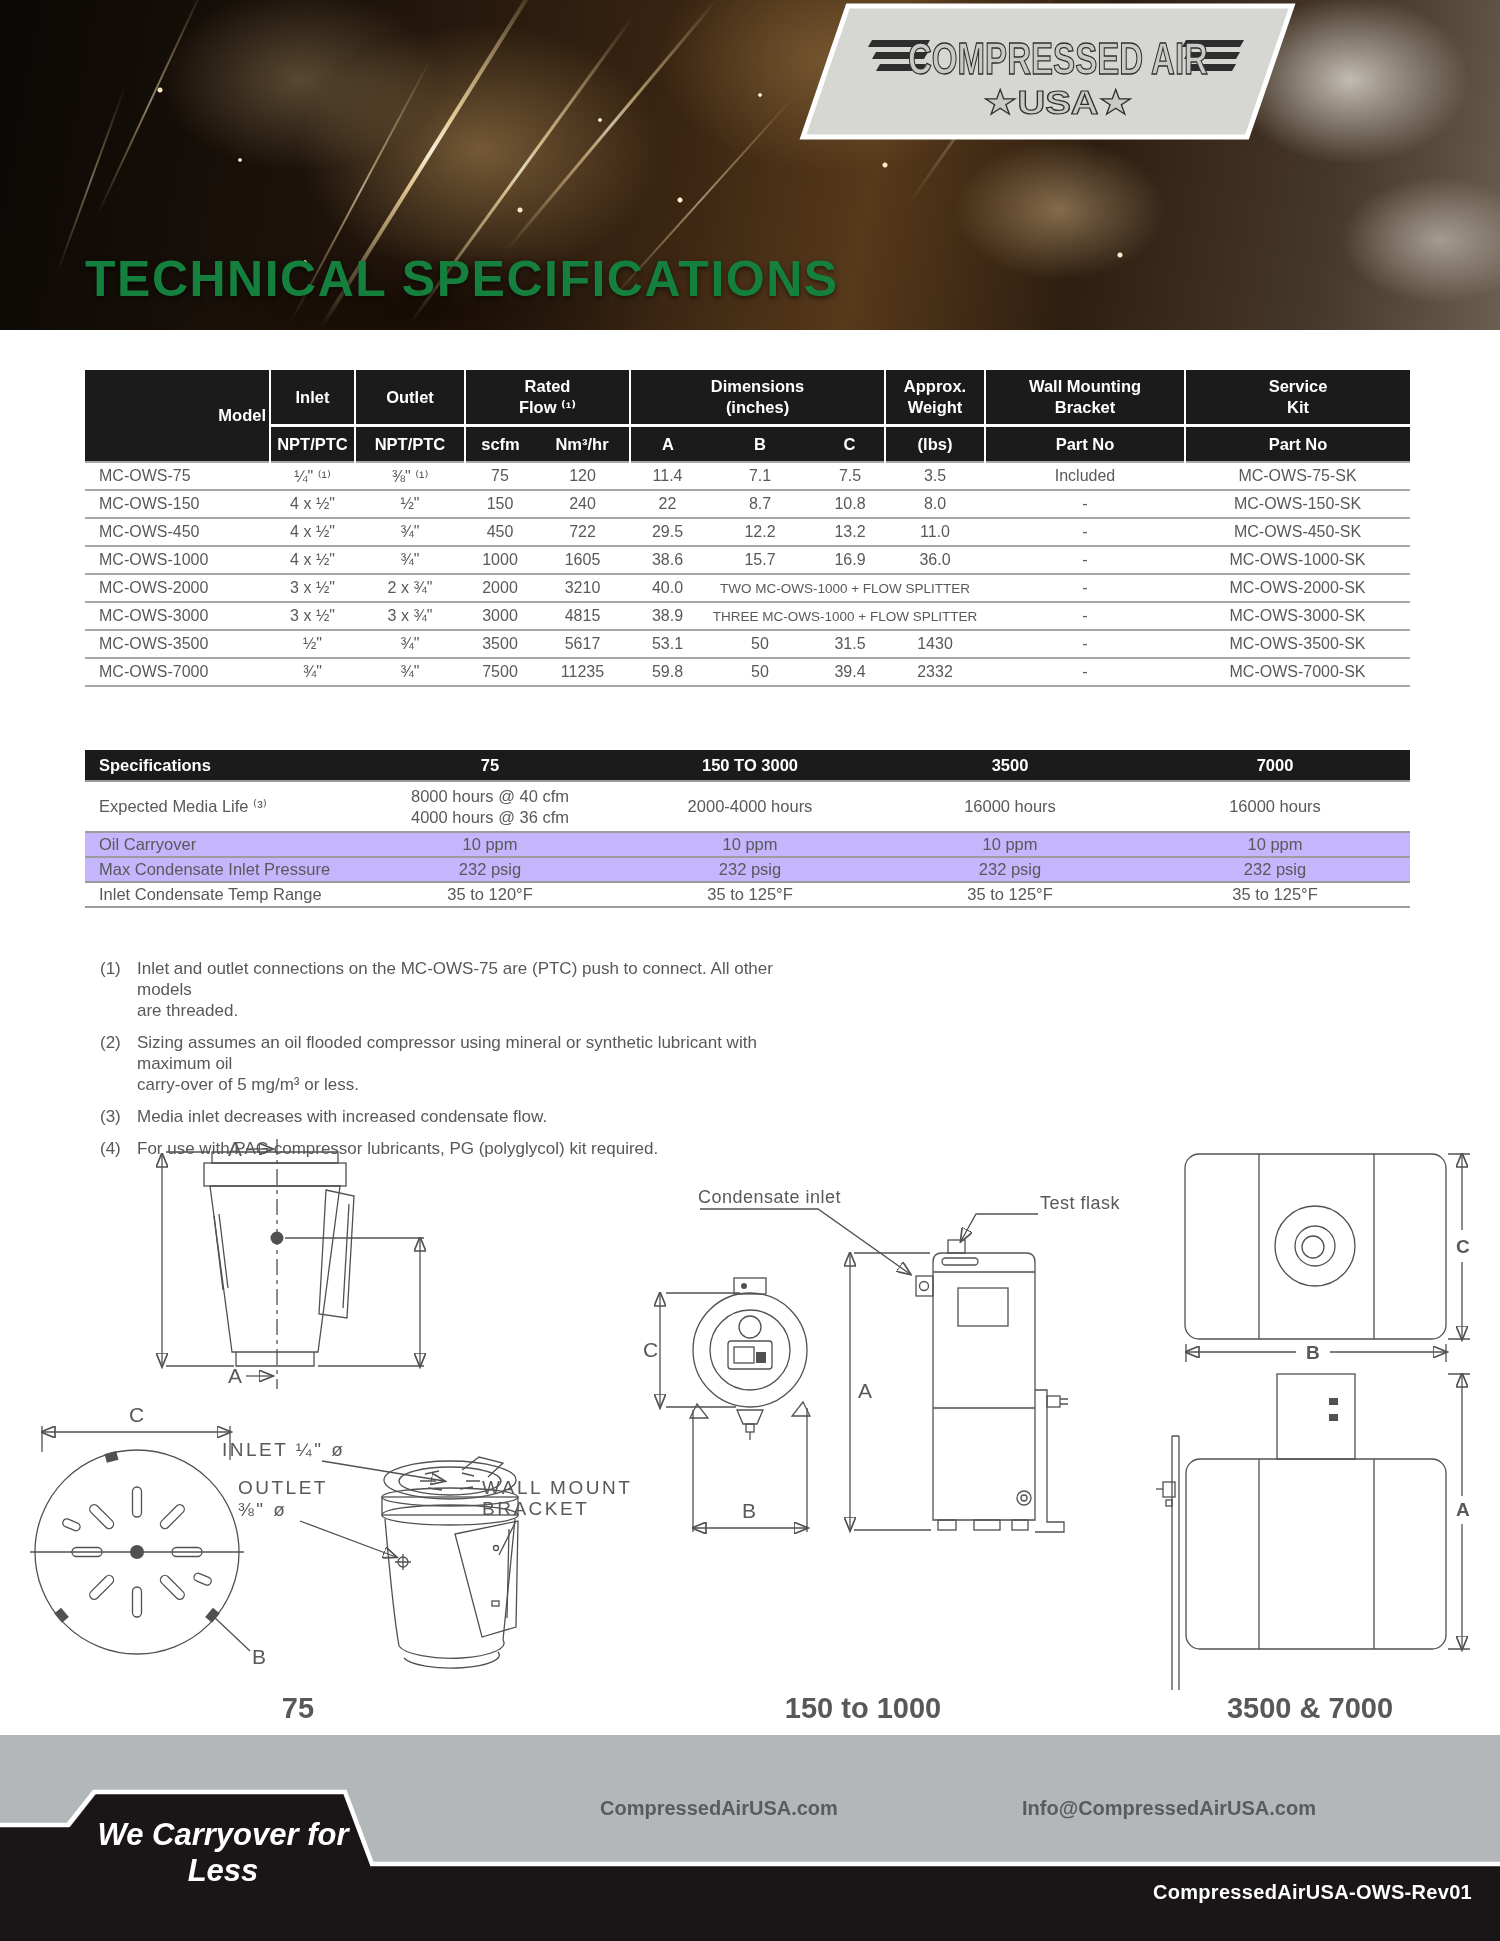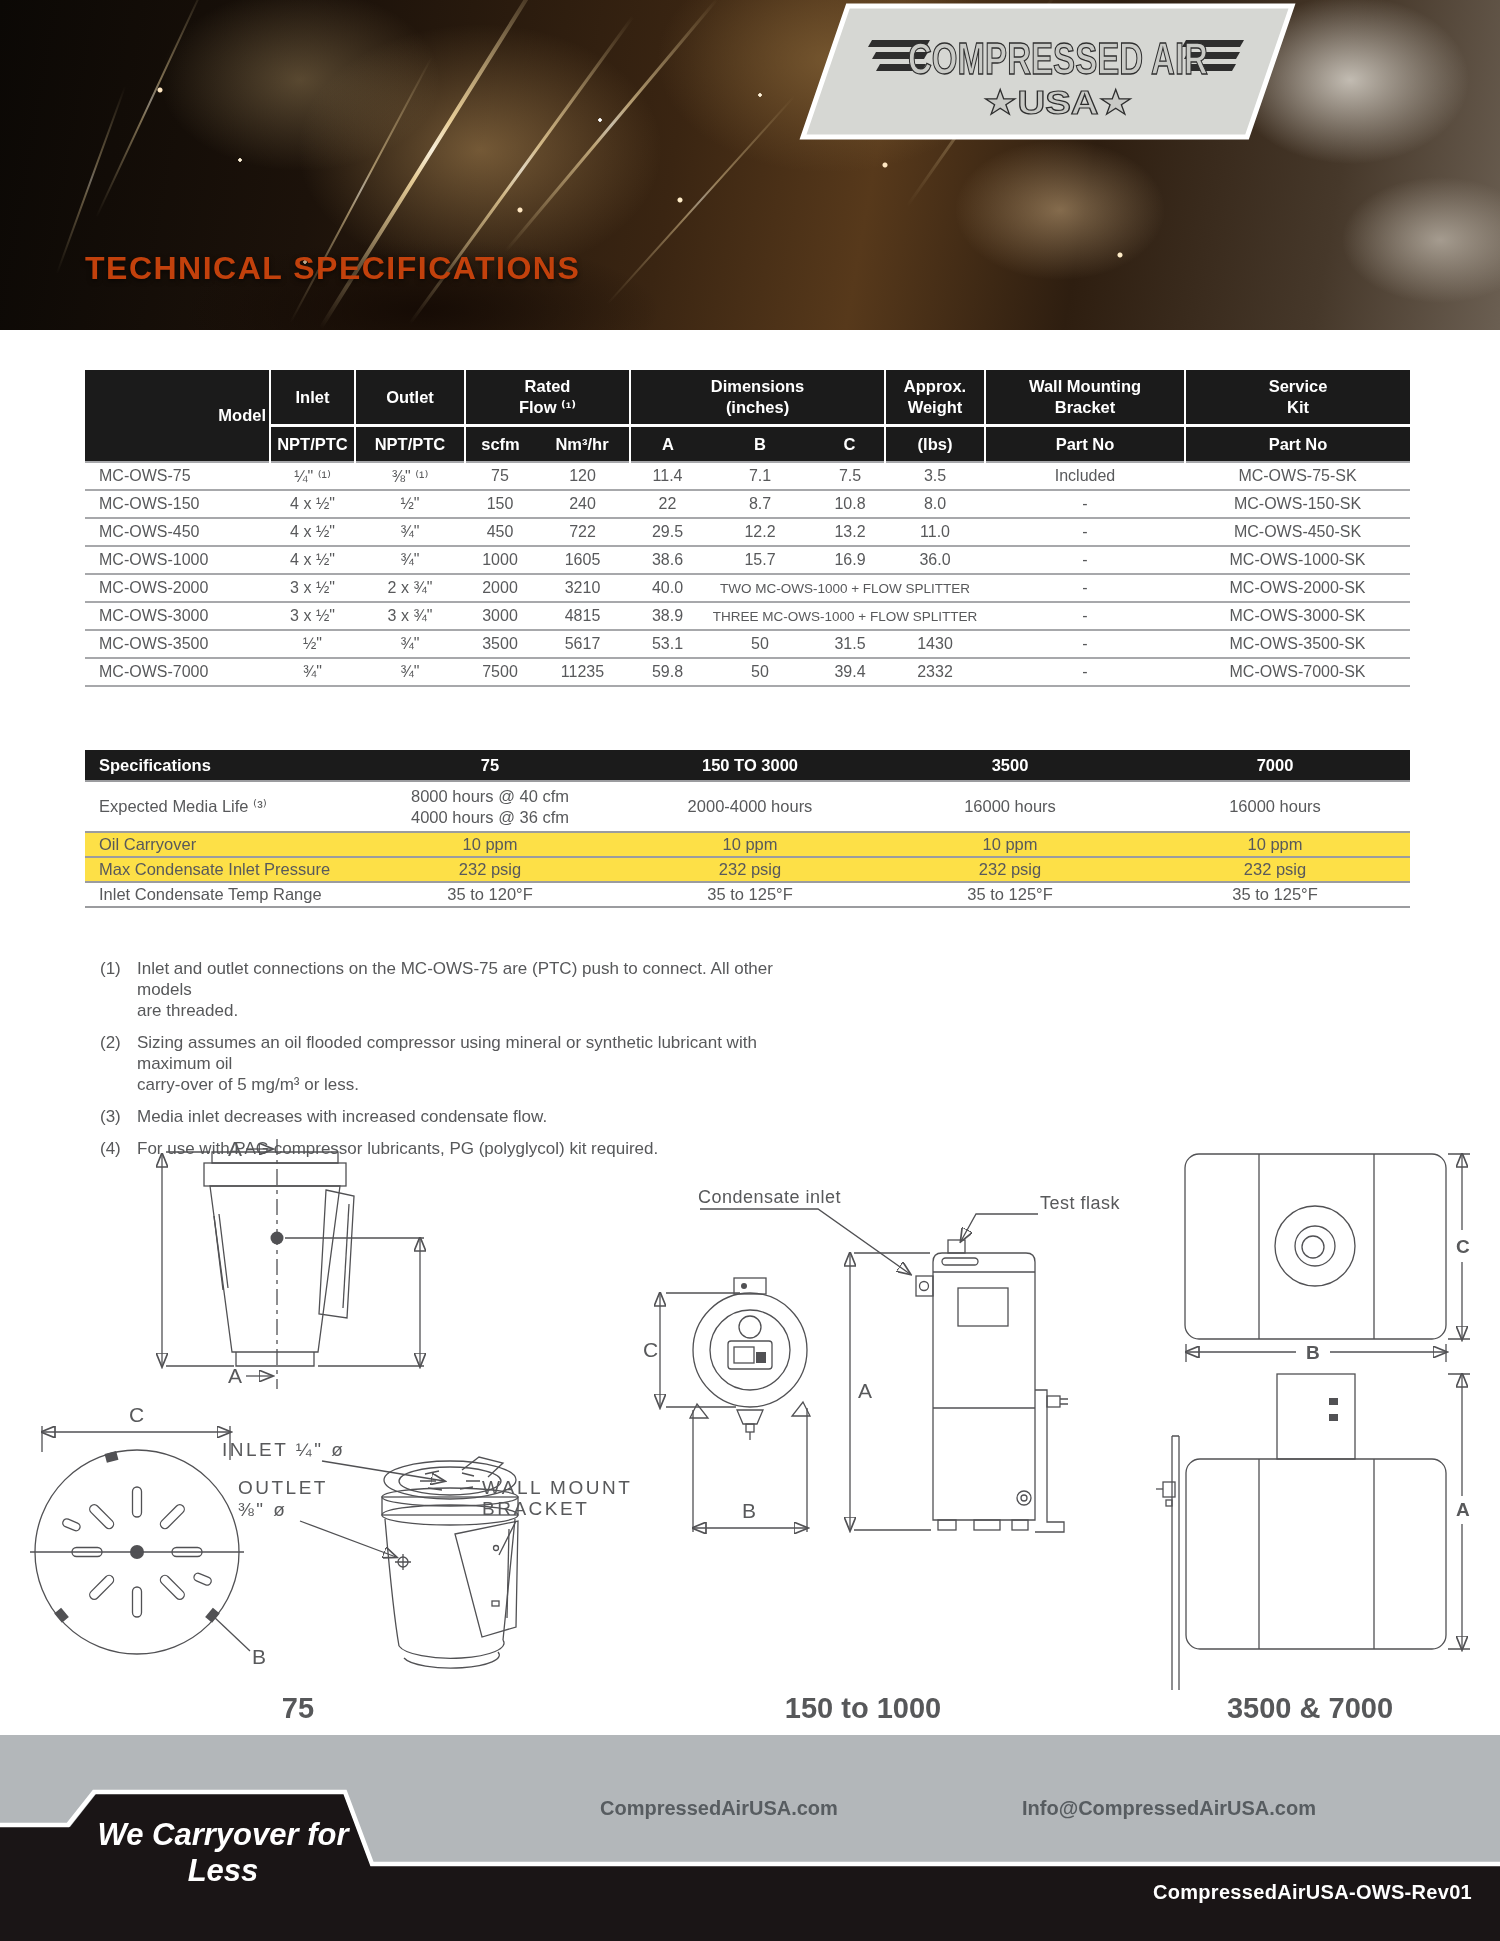--- a/index.html
+++ b/index.html
@@ -24,21 +24,21 @@
       radial-gradient(circle 3px at 160px 90px,#ffe7c2 0 2px,transparent 3px),
       radial-gradient(circle 2px at 240px 160px,#fff3da 0 1.5px,transparent 2px),
       radial-gradient(circle 3px at 520px 210px,#ffe7c2 0 2px,transparent 3px),
       radial-gradient(circle 2px at 600px 120px,#fff 0 1.5px,transparent 2px),
       radial-gradient(circle 3px at 680px 200px,#ffedc9 0 2px,transparent 3px),
       radial-gradient(circle 2px at 760px 95px,#fff3da 0 1.5px,transparent 2px),
       radial-gradient(circle 3px at 885px 165px,#ffe7c2 0 2px,transparent 3px),
       radial-gradient(circle 2px at 1065px 70px,#fff 0 1.5px,transparent 2px),
       radial-gradient(circle 3px at 1120px 255px,#ffedc9 0 2px,transparent 3px),
       radial-gradient(circle 2px at 305px 262px,#ffe7c2 0 1.5px,transparent 2px);}
-  .page-title{position:absolute;left:85px;top:250px;font-size:32px;font-weight:bold;color:#c2410c;
+  .page-title{position:absolute;left:85px;top:250px;font-size:50px;font-weight:bold;color:#15803d;
     letter-spacing:1.5px;text-shadow:0 2px 5px rgba(0,0,0,.55);}
   .logo-svg{position:absolute;left:0;top:0;}
 
   
   .tbl{border-collapse:collapse;table-layout:fixed;width:1325px;}
   .tbl th{background:#1b1b1b;color:#fff;font-size:16.5px;font-weight:bold;
           white-space:pre-line;line-height:1.25;padding:2px 3px;text-align:center;vertical-align:middle;}
   .t1-wrap{position:absolute;left:85px;top:370px;}
   .t1 tr.h1 th{height:50px;}
   .t1 tr.h1 th:not(.model-h){border-bottom:3px solid #fff;}
@@ -47,21 +47,21 @@
   .t1 th.model-h{text-align:right;padding-left:14px;}
   .t1 td{text-align:center;font-size:16px;color:#58595b;height:26px;border-top:2px solid #a7a8ab;padding:0 2px;}
   .t1 tr:last-child td{border-bottom:2px solid #a7a8ab;}
   .t1 td.model{text-align:left;padding-left:14px;}
   .t1 td.note{font-size:13.5px;}
   .t2-wrap{position:absolute;left:85px;top:750px;}
   .t2 tr.h1 th{height:26px;}
   .t2 th.spec-h{text-align:left;padding-left:14px;}
   .t2 td{text-align:center;font-size:16.5px;color:#58595b;height:23px;border-top:2px solid #9b9c9f;padding:0 2px;}
   .t2 tr:last-child td{border-bottom:2px solid #9b9c9f;}
-  .t2 tr.shade td{background:#fde047;}
+  .t2 tr.shade td{background:#c4b5fd;}
   .t2 td.lab{text-align:left;padding-left:14px;}
   .t2 td.media{white-space:pre-line;line-height:1.25;padding:4px 0;height:auto;}
 
   
   .footnotes{position:absolute;left:100px;top:958px;width:700px;}
   .fn{display:flex;margin-bottom:11px;font-size:17px;color:#57585a;line-height:21px;}
   .fn-num{width:37px;flex:none;}
   .fn-text{white-space:pre-line;}
 
   

